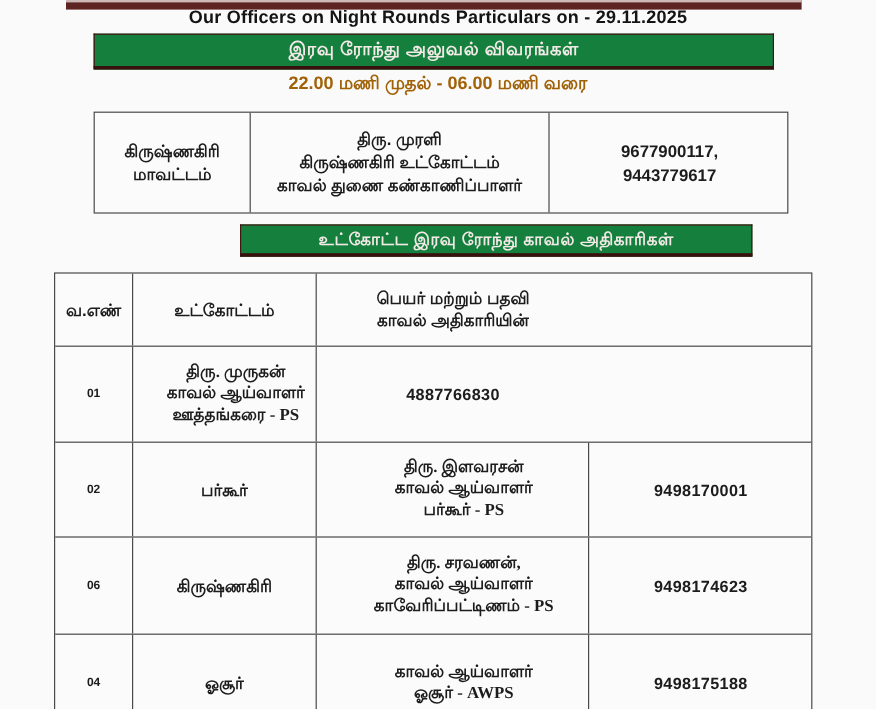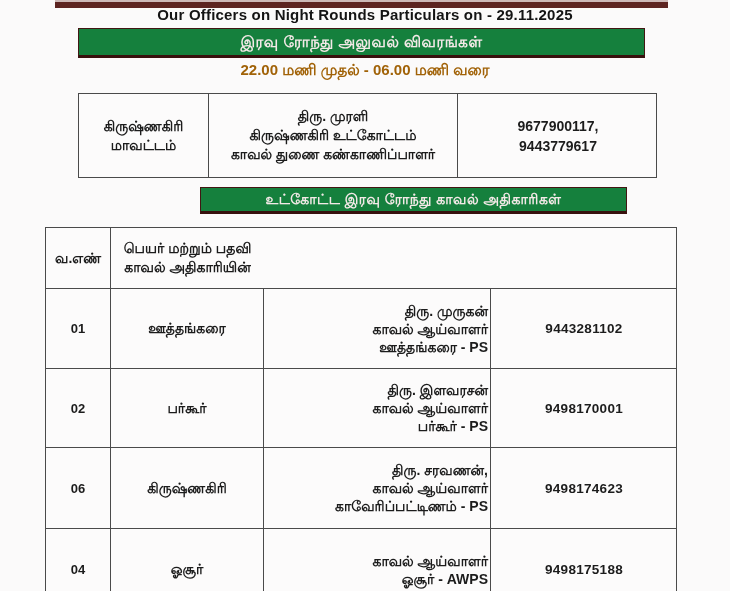--- a/index.html
+++ b/index.html
@@ -112,26 +112,27 @@
     box-sizing: border-box;
     padding: 4px 2px;
   }
   .t2-cell:last-child { border-right: none; }
   .t2-row.header { height: 60px; }
   .t2-row.r1 { height: 79px; }
   .t2-row.r2 { height: 78px; }
   .t2-row.r3 { height: 80px; }
   .t2-row.r4 { height: 81px; }
   .t2-cell.name {
-    align-items: flex-end;
+    align-items: center;
     text-align: left;
     padding-left: 21px;
     line-height: 18px;
-  }
-  .t2-cell.sno { font-size: 13px; }
+    font-family: Liberation Serif, serif;
+  }
+  .t2-cell.sno { font-size: 10px; }
   .t2-cell.phone { font-size: 13.5px; letter-spacing: 0.3px; }
 </style>
 </head>
 <body>
 
 <div class="page">
 
   <div class="top-bar"></div>
 
   <div class="title">Our Officers on Night Rounds Particulars on - 29.11.2025</div>
@@ -155,35 +156,35 @@
       <div>9443779617</div>
     </div>
   </div>
 
   <div class="banner banner2">உட்கோட்ட இரவு ரோந்து காவல் அதிகாரிகள்</div>
 
   <div class="t2">
 
     <div class="t2-row header">
       <div class="t2-cell">வ.எண்</div>
+      <div class="t2-cell">உட்கோட்டம்</div>
       <div class="t2-cell">
         <div>பெயர் மற்றும் பதவி</div>
         <div>காவல் அதிகாரியின்</div>
       </div>
     </div>
 
     <div class="t2-row r1">
       <div class="t2-cell sno">01</div>
-      <div class="t2-cell">ஊத்தங்கரை</div>
       <div class="t2-cell name">
         <div>திரு. முருகன்</div>
         <div>காவல் ஆய்வாளர்</div>
         <div>ஊத்தங்கரை - PS</div>
       </div>
-      <div class="t2-cell phone">9443281102</div>
+      <div class="t2-cell phone">4887766830</div>
     </div>
 
     <div class="t2-row r2">
       <div class="t2-cell sno">02</div>
       <div class="t2-cell">பர்கூர்</div>
       <div class="t2-cell name">
         <div>திரு. இளவரசன்</div>
         <div>காவல் ஆய்வாளர்</div>
         <div>பர்கூர் - PS</div>
       </div>

